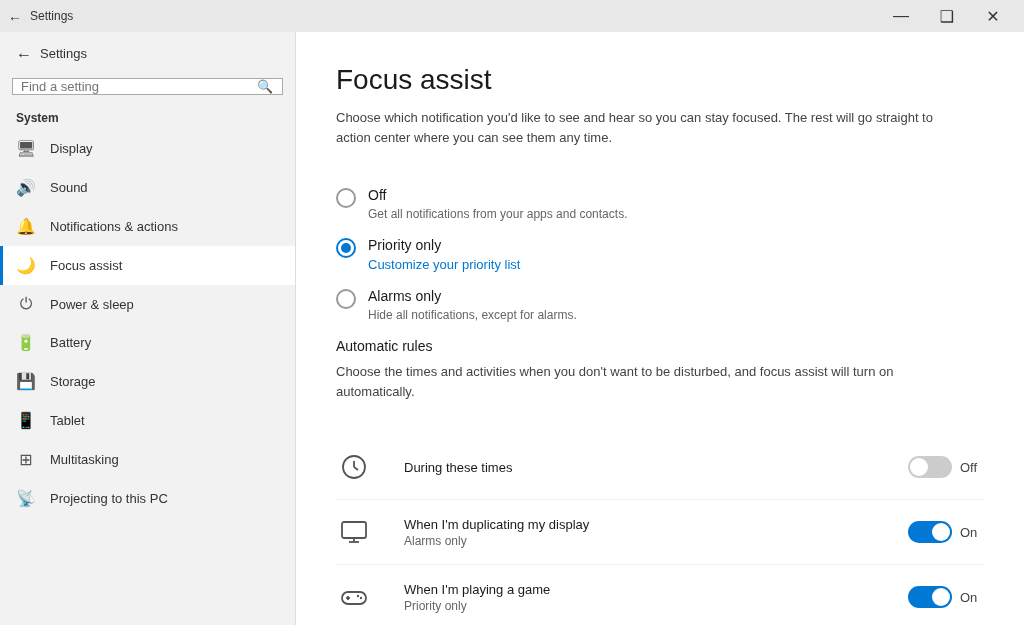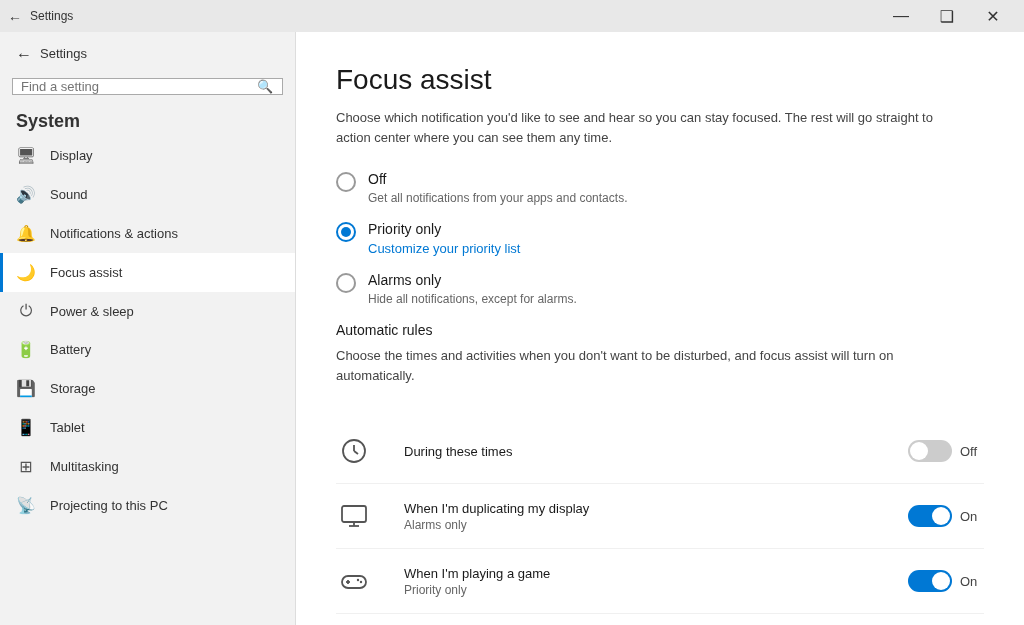--- a/index.html
+++ b/index.html
@@ -32,35 +32,35 @@
     .search-box-wrap { padding: 4px 12px 8px 12px; }
     .search-box {
       width: 100%; border: 1px solid #aaa; background: white;
       display: flex; align-items: center; padding: 0 8px; gap: 6px;
     }
     .search-input {
       border: none; outline: none; flex: 1; font-size: 13px; background: transparent;
     }
     .search-icon { color: #666; font-size: 13px; }
     .system-label {
-      padding: 8px 16px 4px 16px; font-size: 18px; font-weight: 600; color: #333;
+      padding: 8px 16px 4px 16px; font-size: 12px; font-weight: 600; color: #333;
     }
     .nav-item {
       display: flex; align-items: center; gap: 14px;
       padding: 10px 16px; cursor: pointer; font-size: 13px; color: #333;
     }
     .nav-item.active { background: white; border-left: 3px solid #0078d4; padding-left: 13px; }
     .nav-icon { width: 20px; text-align: center; font-size: 16px; color: #555; }
 
     
     .main-content {
       flex: 1; background: white; overflow-y: auto; padding: 32px 40px;
     }
     .page-title { font-size: 28px; font-weight: 300; color: #1a1a1a; margin-bottom: 12px; }
-    .page-desc { font-size: 13px; color: #444; line-height: 1.5; margin-bottom: 24px; max-width: 600px; }
+    .page-desc { font-size: 13px; color: #444; line-height: 1.5; margin-bottom: 40px; max-width: 600px; }
 
     
     .radio-option { display: flex; align-items: flex-start; gap: 12px; margin-bottom: 16px; }
     .radio-circle {
       width: 20px; height: 20px; border-radius: 50%; border: 2px solid #999;
       flex-shrink: 0; margin-top: 1px; display: flex; align-items: center; justify-content: center;
       cursor: pointer;
     }
     .radio-circle.selected { border-color: #0078d4; background: white; }
     .radio-circle.selected::after {

